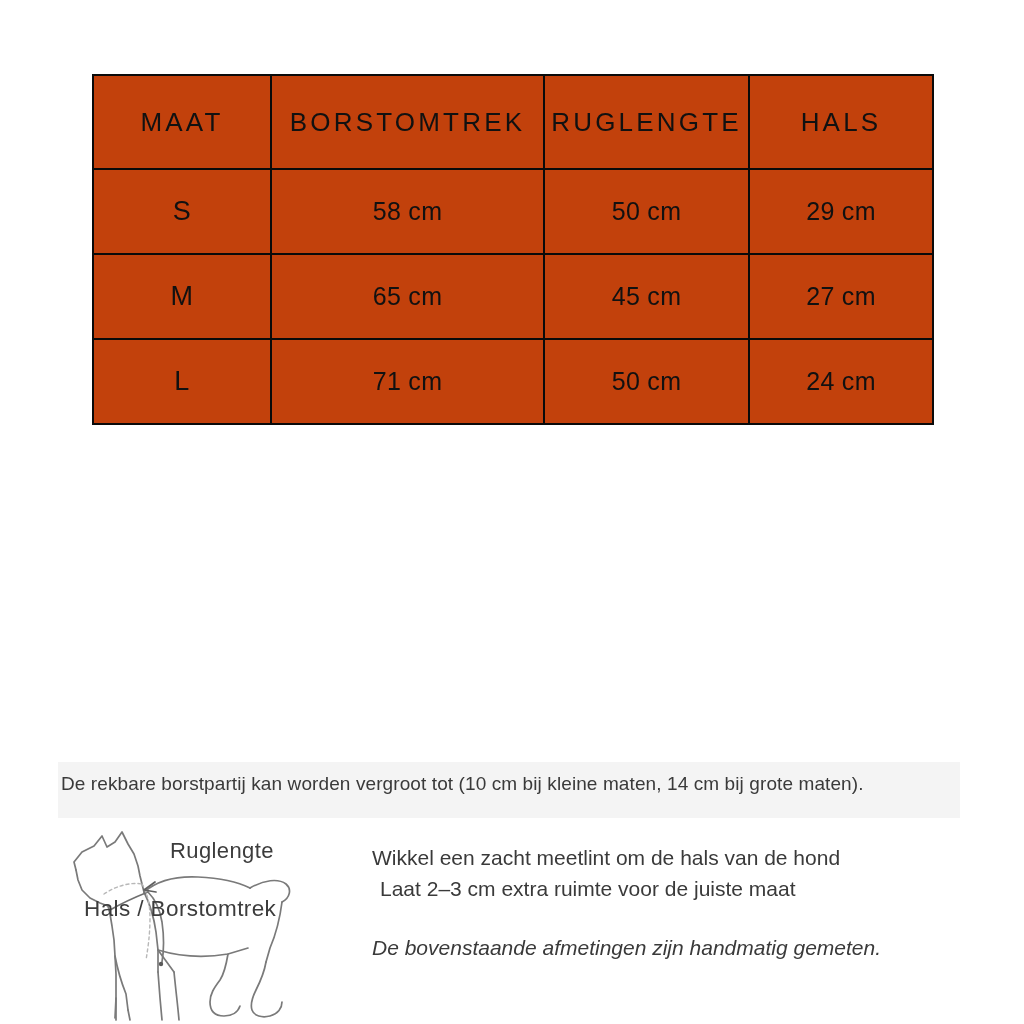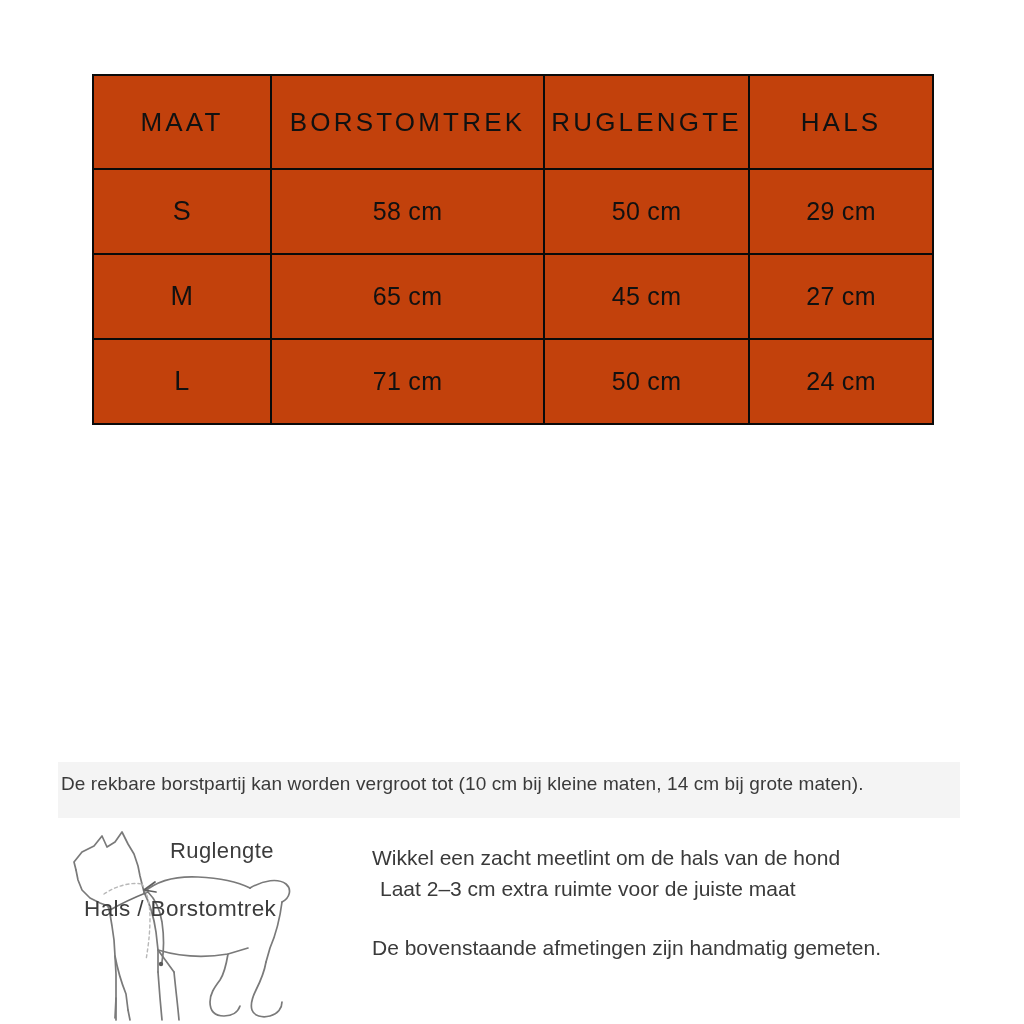--- a/index.html
+++ b/index.html
@@ -122,20 +122,21 @@
     line-height: 31px;
     white-space: nowrap;
   }
   .tip-block.measure {
     left: 372px;
     top: 842px;
   }
   .tip-block.tolerance {
     left: 372px;
     top: 932px;
+    font-style: italic;
   }
   .tip-line { display: block; }
   .tip-line.indent { padding-left: 8px; }
 </style>
 </head>
 <body>
 
 <div class="size-table-wrap">
   <table class="size-table">
     <colgroup>

